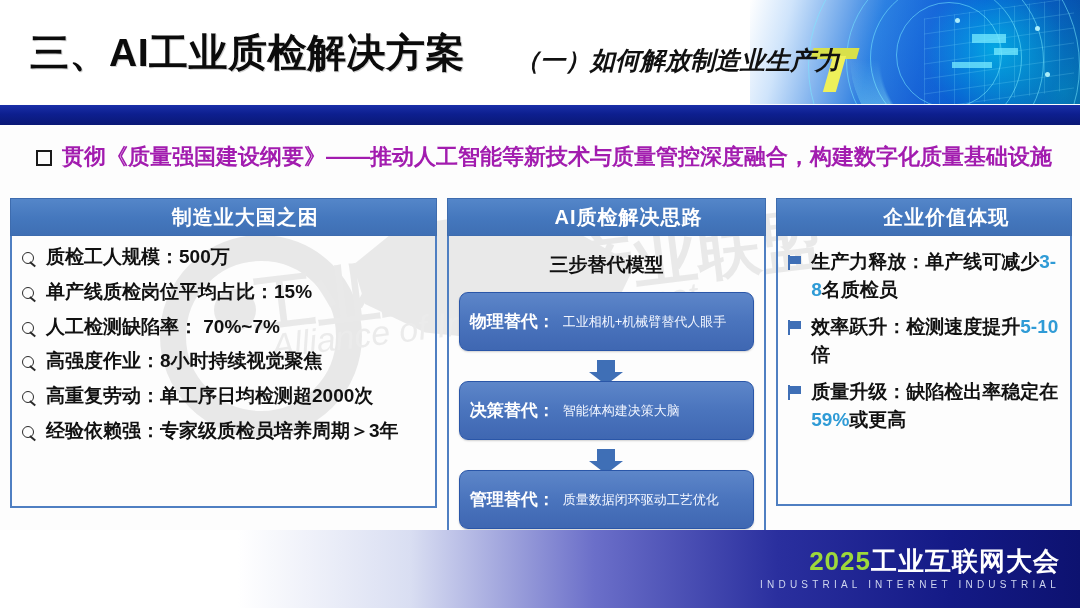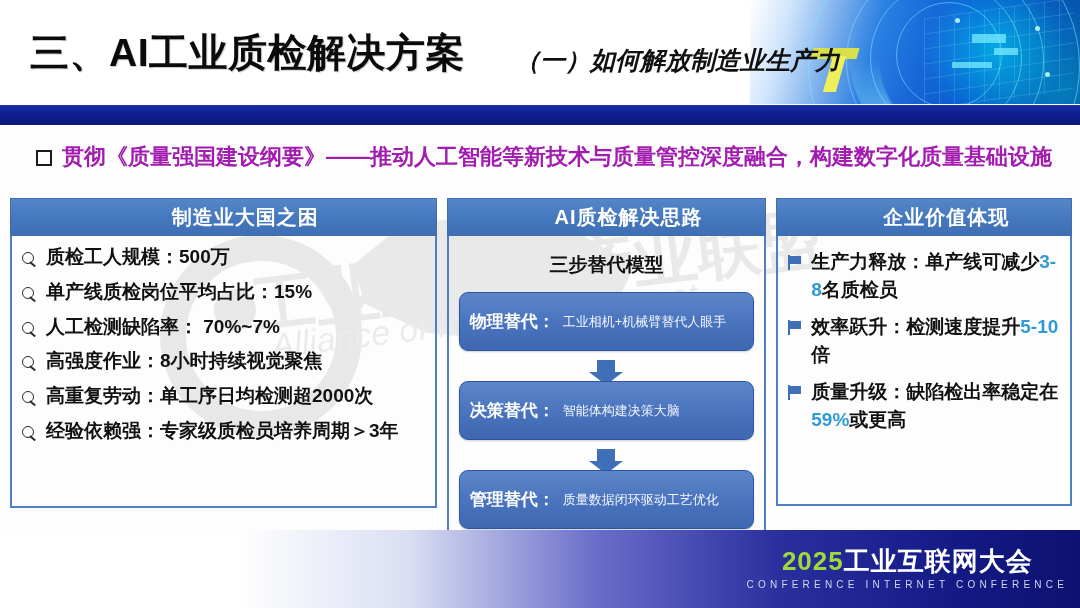--- a/index.html
+++ b/index.html
@@ -100,21 +100,21 @@
   .vli{display:flex;align-items:flex-start;gap:9px;margin-bottom:10px;}
   .flag{flex:none;width:14px;height:16px;margin-top:7px;position:relative;}
   .flag:before{content:"";position:absolute;left:0;top:0;width:2px;height:15px;background:#3f6fb6;}
   .flag:after{content:"";position:absolute;left:2px;top:1px;width:11px;height:8px;background:#3f6fb6;}
   .vtx{font-size:19px;color:#111;font-weight:600;line-height:1.45;}
   .hl{color:#2f9bd6;}
 
   
   .ftr{position:absolute;left:0;bottom:0;width:1080px;height:78px;
     background:linear-gradient(90deg,#ffffff 0%,#ffffff 22%,#d9def2 38%,#6b6fc9 55%,#2a2f9e 72%,#141a86 88%,#0d1270 100%);}
-  .ftr-logo{position:absolute;right:12px;top:18px;text-align:center;}
+  .ftr-logo{position:absolute;right:20px;top:18px;text-align:right;}
   .lg-main{font-size:26px;font-weight:bold;letter-spacing:1px;white-space:nowrap;line-height:1;}
   .lg-y{color:#9ed93b;}
   .lg-c{color:#ffffff;}
   .lg-sub{margin-top:5px;font-size:10px;letter-spacing:4.2px;color:#cfd6ef;white-space:nowrap;}
 </style>
 </head>
 <body>
 
 <div id="slide">
 
@@ -232,17 +232,17 @@
       </div>
     </div>
 
   </div>
 
   <div class="ftr">
     <div class="ftr-logo">
       <div class="lg-main">
         <span class="lg-y">2025</span><span class="lg-c">工业互联网大会</span>
       </div>
-      <div class="lg-sub">CONFERENCE INTERNET CONFERENCE</div>
+      <div class="lg-sub">INDUSTRIAL INTERNET INDUSTRIAL</div>
     </div>
   </div>
 
 </div>
 
 </body></html>

